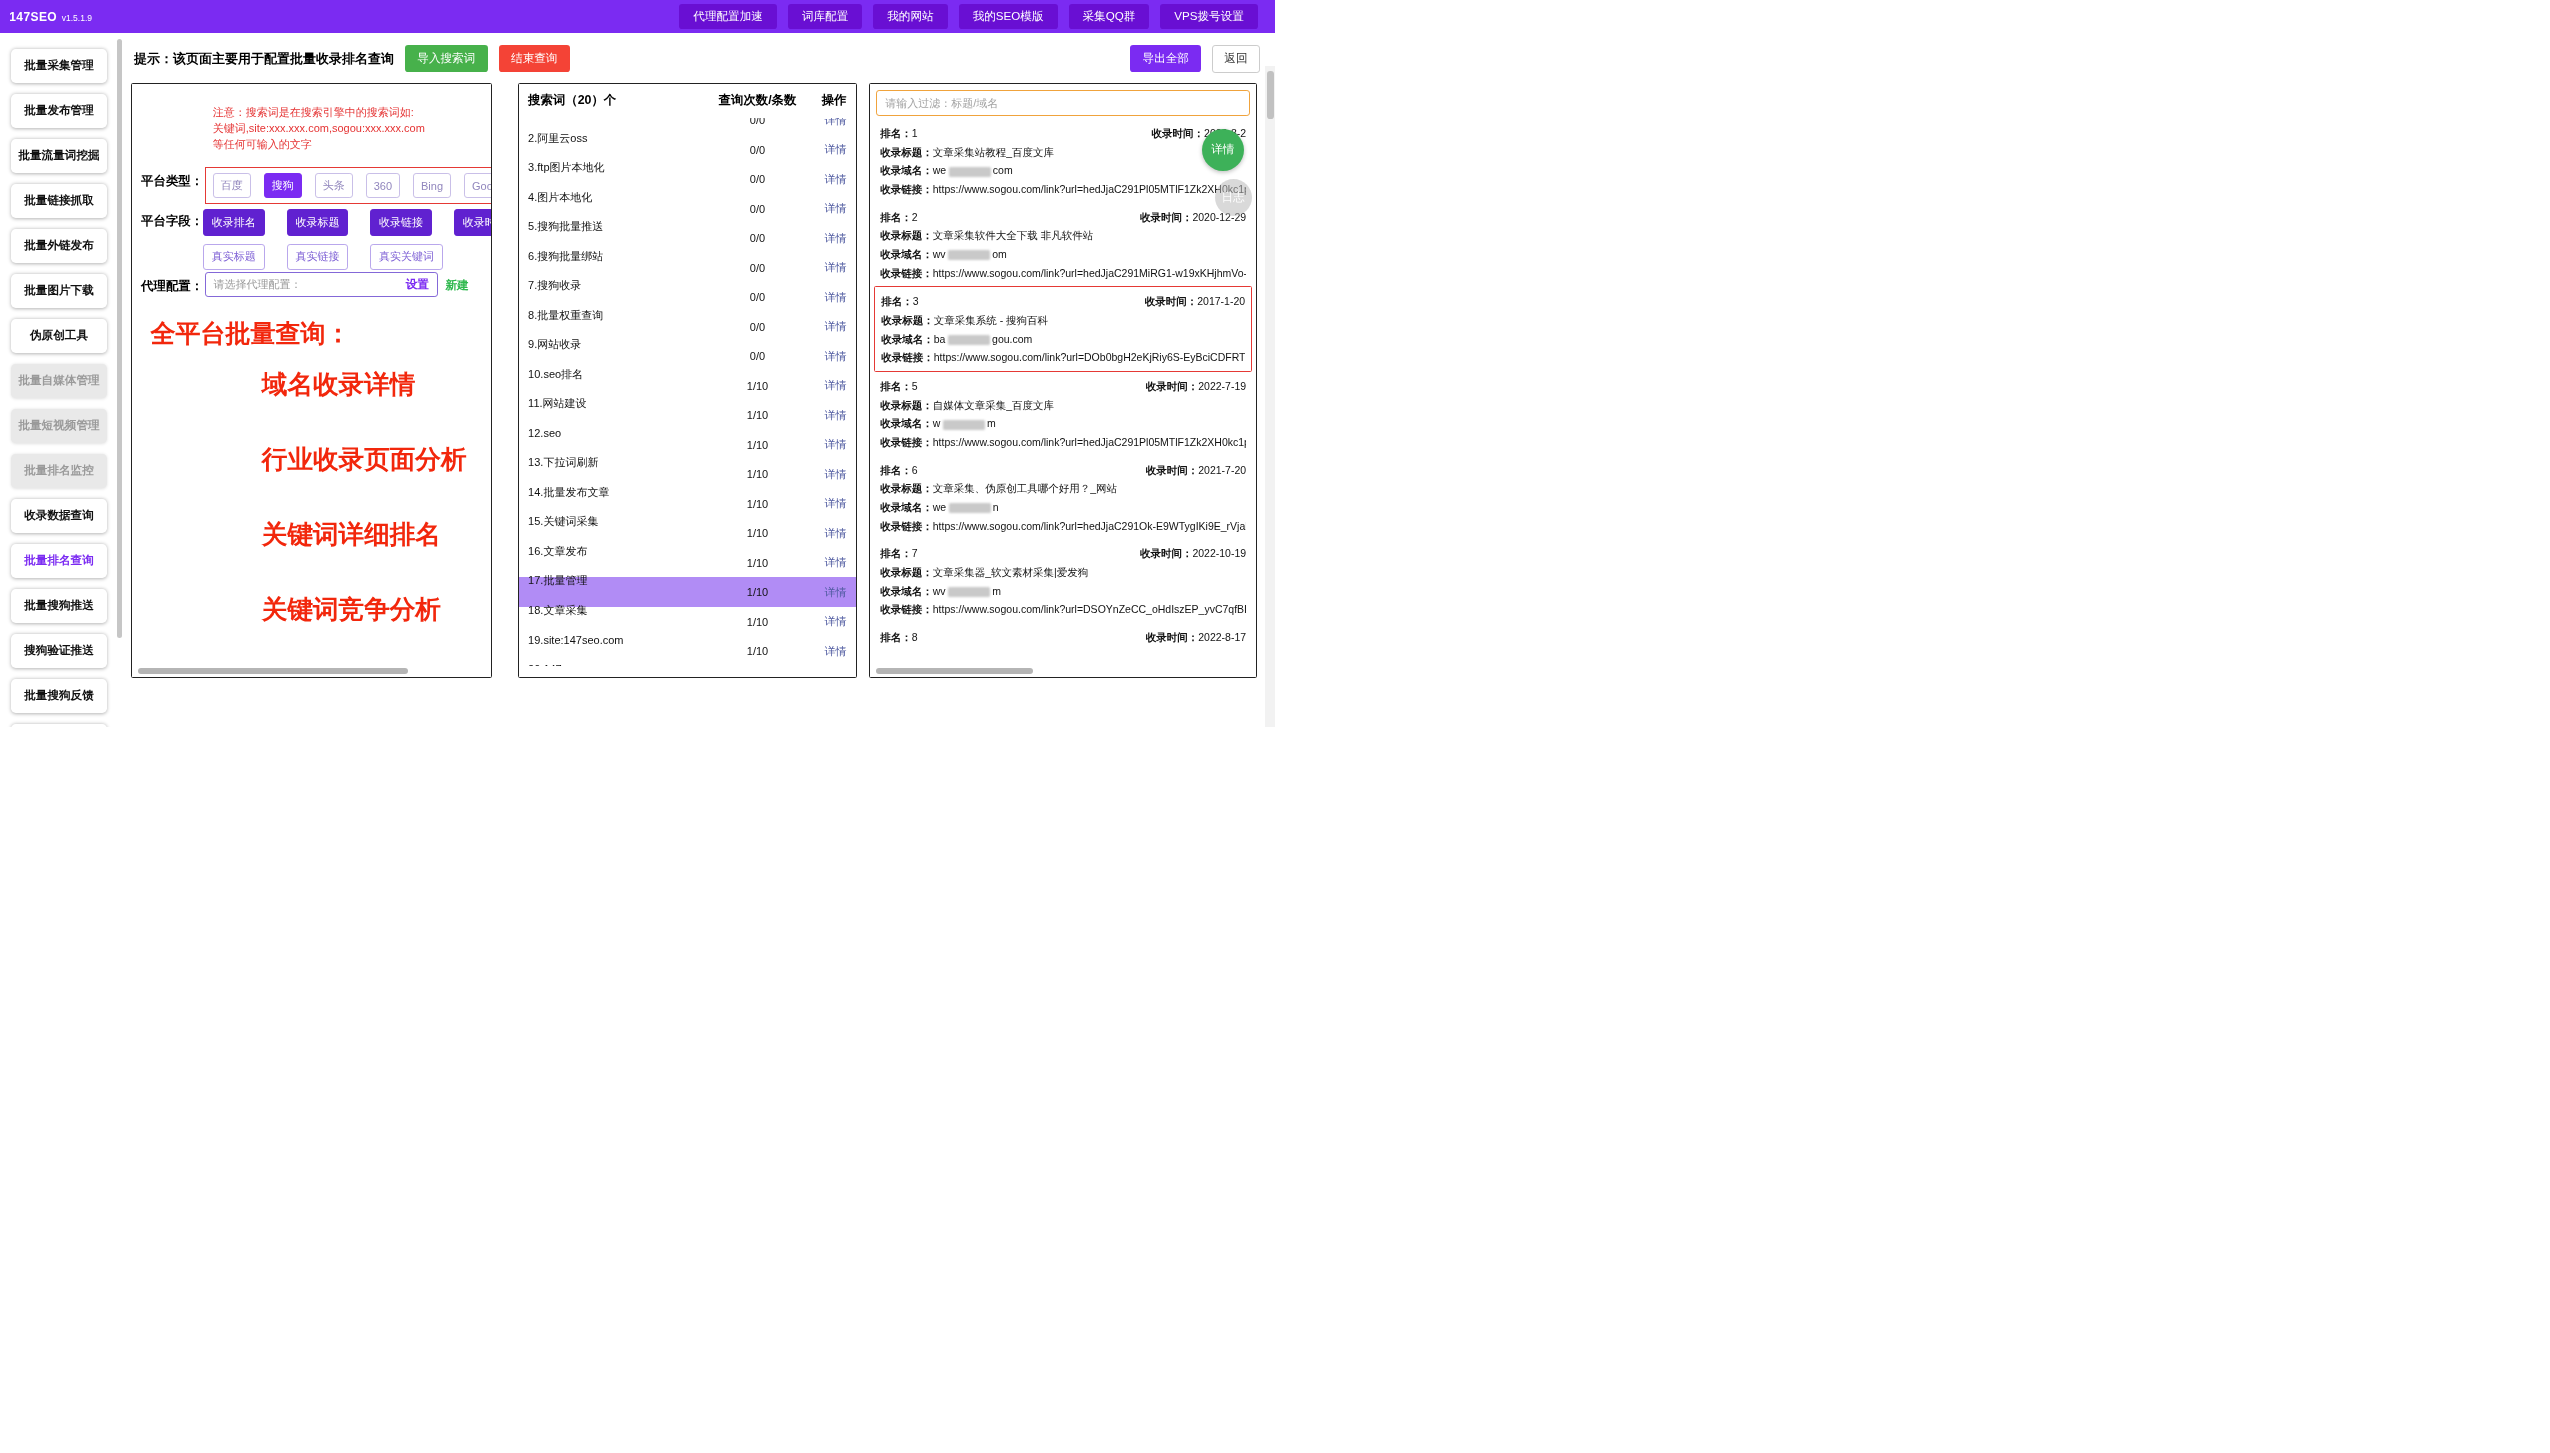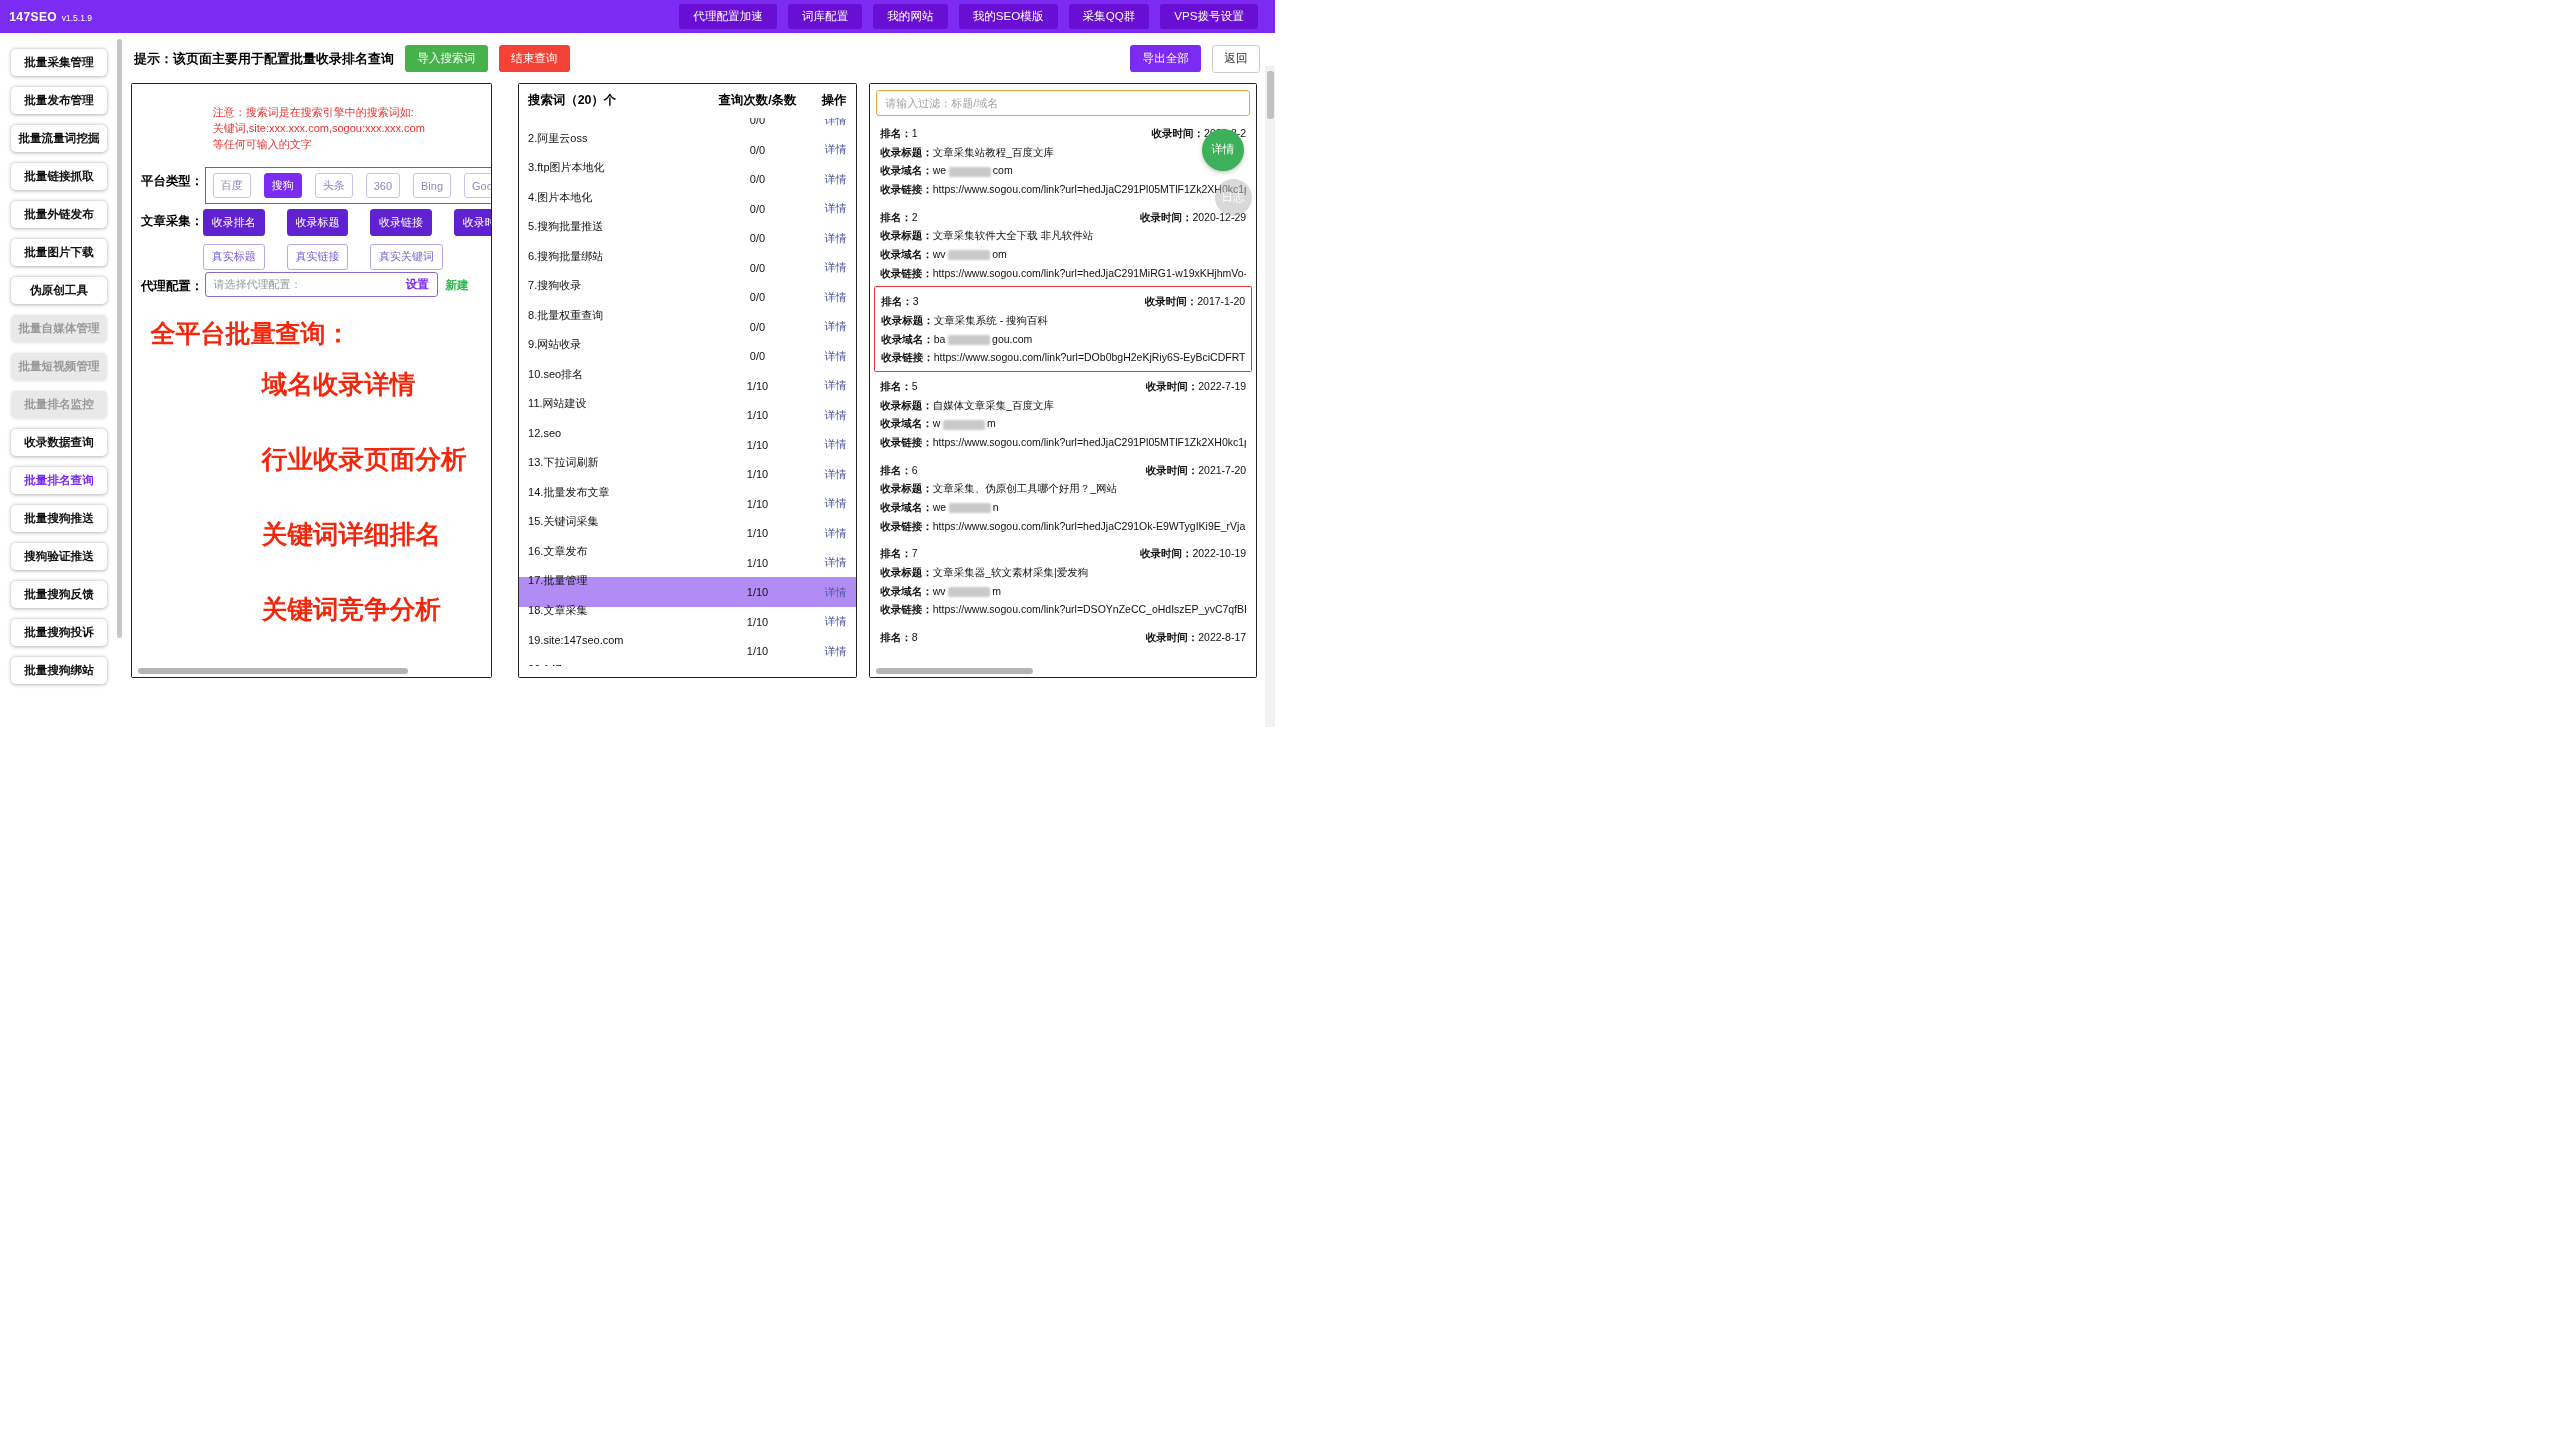--- a/index.html
+++ b/index.html
@@ -12,21 +12,21 @@
   .logo-name { font-size:12px; font-weight:bold; letter-spacing:0.4px; }
   .logo-ver { font-size:8.5px; margin-left:4.7px; }
   .nav { margin-left:auto; display:flex; gap:11px; padding-right:7.8px; }
   .nav-btn { background:#690fd3; color:#fff; border:none; border-radius:3.1px; font-size:11.6px; padding:5.4px 14px; cursor:pointer; white-space:nowrap; }
 
   
   .app-body { display:flex; height:694px; position:relative; }
 
   
   .sidebar { width:123px; flex:none; padding:15.5px 0 0 11px; position:relative; }
-  .side-btn { display:block; width:96px; height:27px; background:#fff; border:none; border-radius:4.7px;
+  .side-btn { display:block; width:96px; height:34px; background:#fff; border:none; border-radius:4.7px;
               box-shadow:0 0.8px 3.9px rgba(0,0,0,.30); margin:0 0 11px 0; font-size:11.6px; font-weight:bold;
               color:#111; cursor:pointer; white-space:nowrap; }
   .side-btn.disabled { background:#e9e9e9; color:#9a9a9a; box-shadow:0 0.8px 3.1px rgba(0,0,0,.12); }
   .side-btn.active { color:#7b2bf2; }
   .side-scroll { position:absolute; right:0.8px; top:6.2px; width:5.4px; height:599px; background:#c6c6c6; border-radius:3.1px; }
 
   
   .main { flex:1; position:relative; padding-left:7.8px; }
   .toolbar { display:flex; align-items:center; gap:11px; height:39px; margin-top:6.2px; padding:0 15.5px 0 3.1px; }
   .tip { font-size:13px; font-weight:bold; color:#000; white-space:nowrap; }
@@ -199,21 +199,21 @@
 
               <button class="ptype">360</button>
 
               <button class="ptype">Bing</button>
 
               <button class="ptype">Google</button>
             </div>
         </div>
 
         <div class="cfg-row">
-          <span class="cfg-label">文章采集：</span>
+          <span class="cfg-label">平台字段：</span>
           <div class="field-rows">
             <div class="field-row">
 
                 <button class="pfield on">收录排名</button>
 
                 <button class="pfield on">收录标题</button>
 
                 <button class="pfield on">收录链接</button>
 
                 <button class="pfield on">收录时间</button>

